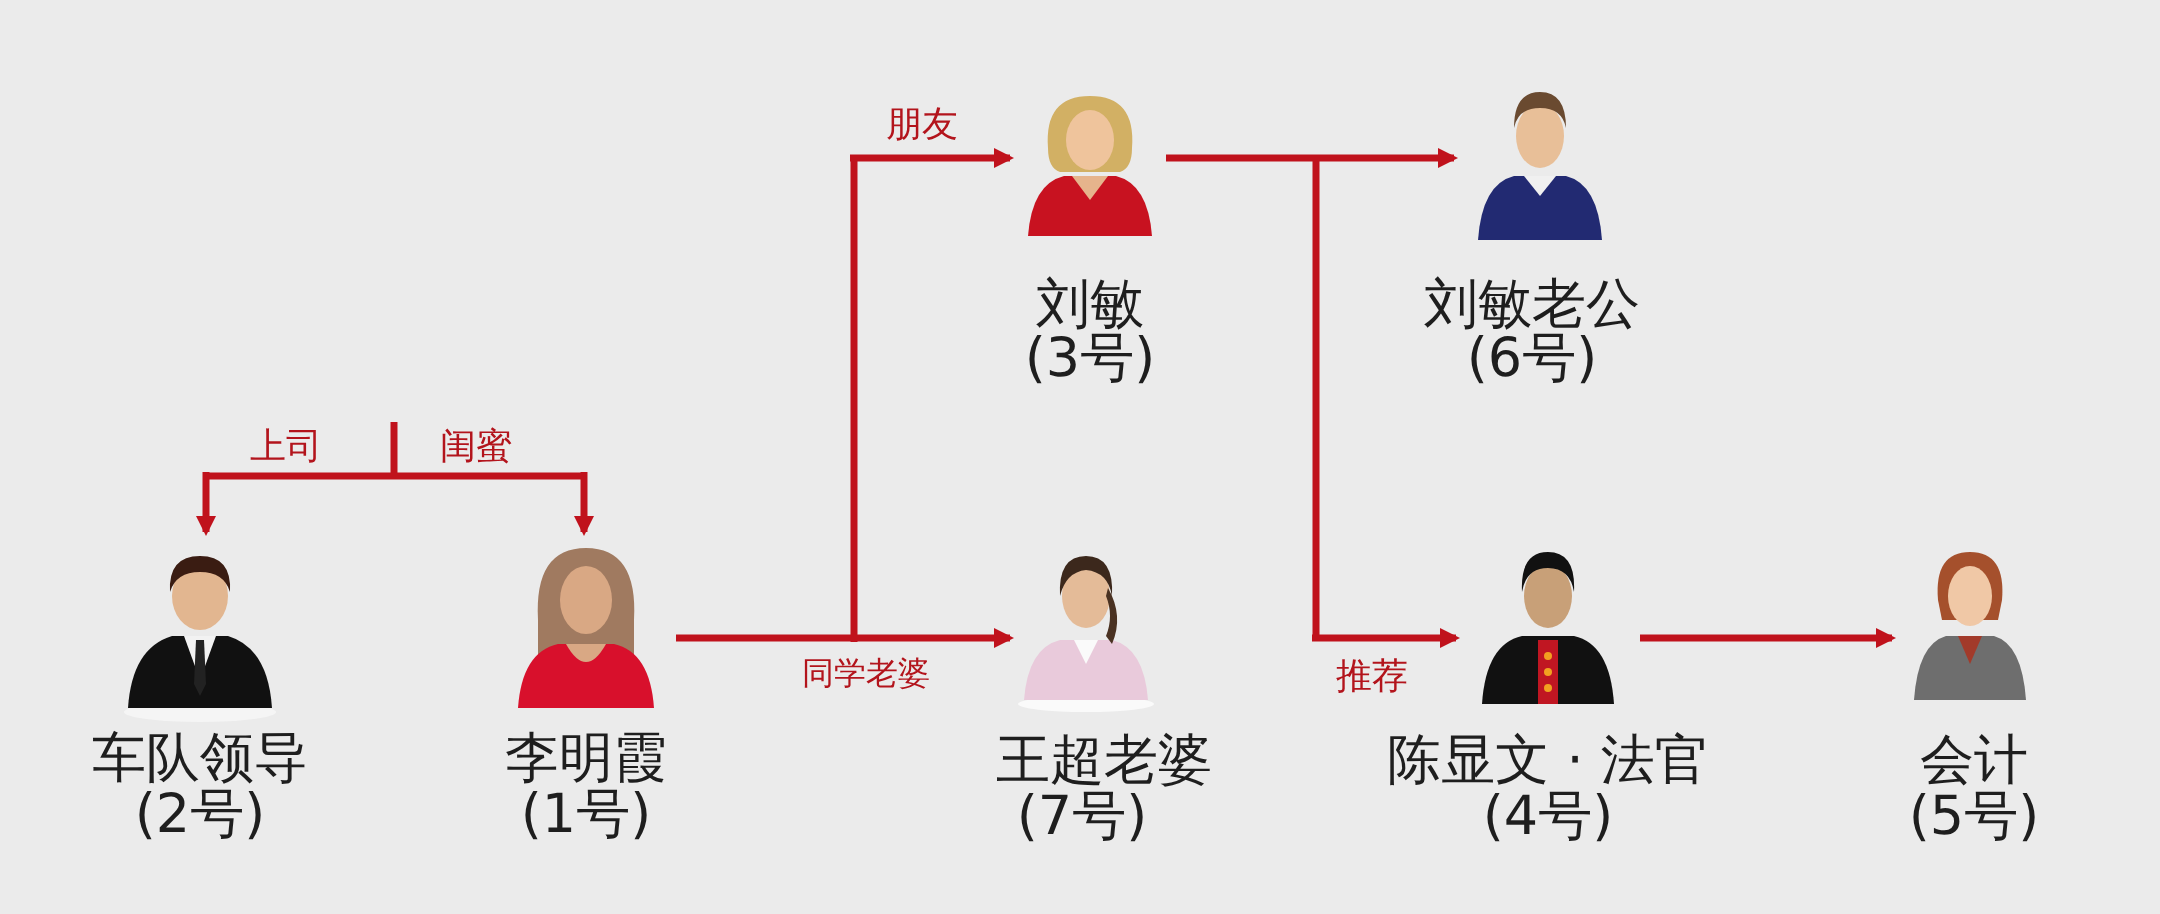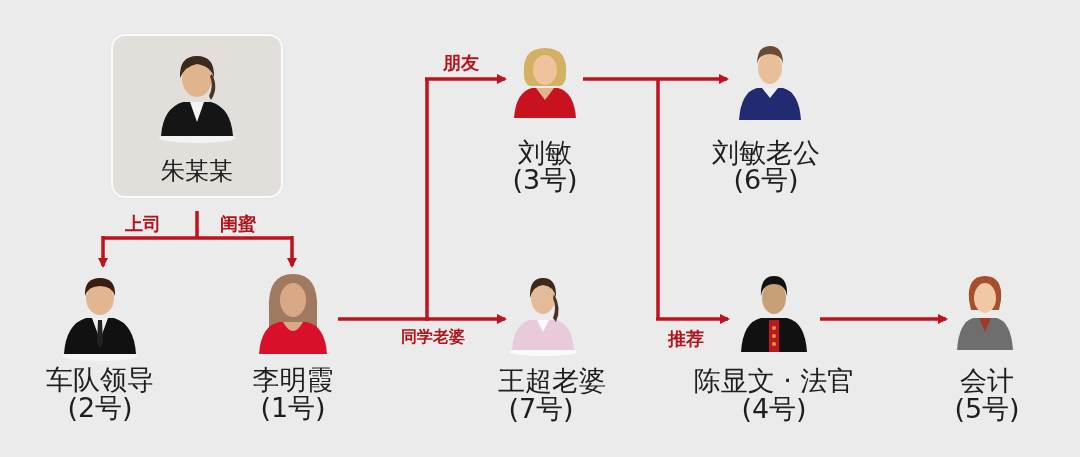--- a/index.html
+++ b/index.html
@@ -2,21 +2,21 @@
 <html><head>
 <meta charset="utf-8">
 <style>
   html,body{margin:0;padding:0;}
   body{width:1080px;height:457px;background:#ebebeb;position:relative;overflow:hidden;font-family:"DejaVu Sans","Liberation Sans",sans-serif;}
   .canvas{position:absolute;left:0;top:0;width:1080px;height:457px;}
   svg.lines{position:absolute;left:0;top:0;}
   .card{position:absolute;left:111px;top:34px;width:168px;height:160px;background:#e2dfdb;border:2px solid #fafafa;border-radius:14px;box-shadow:0 0 2px rgba(0,0,0,0.08);}
   .avatar{position:absolute;}
   .name{position:absolute;width:200px;text-align:center;color:#1e1e1e;font-size:27px;line-height:26px;}
-  .rel{position:absolute;color:#b3141c;font-weight:bold;font-size:18px;line-height:20px;white-space:nowrap;}
+  .rel{position:absolute;color:#b3141c;font-weight:normal;font-size:18px;line-height:20px;white-space:nowrap;}
 </style>
 </head>
 <body>
 
 <div class="canvas">
 
   <svg class="lines" width="1080" height="457">
     <defs>
       <marker id="ah" markerWidth="10" markerHeight="10" refX="8" refY="5" orient="auto" markerUnits="userSpaceOnUse">
         <path d="M0,0 L10,5 L0,10 z" fill="#c0121c"></path>
@@ -34,31 +34,20 @@
       <line x1="425" y1="79" x2="505" y2="79" marker-end="url(#ah)"></line>
 
       <line x1="583" y1="79" x2="727" y2="79" marker-end="url(#ah)"></line>
       <line x1="658" y1="79" x2="658" y2="319"></line>
       <line x1="656" y1="319" x2="728" y2="319" marker-end="url(#ah)"></line>
 
       <line x1="820" y1="319" x2="946" y2="319" marker-end="url(#ah)"></line>
     </g>
   </svg>
 
-  <div class="card">
-    <svg class="avatar" style="left:44px;top:8px" width="80" height="100" viewBox="0 0 80 100">
-      <ellipse cx="40" cy="94" rx="38" ry="5" fill="#f3f3f3"></ellipse>
-      <path d="M4,92 Q6,64 26,58 L54,58 Q74,64 76,92 Z" fill="#151515"></path>
-      <path d="M33,58 L40,78 L47,58 Z" fill="#f4f4f4"></path>
-      <ellipse cx="40" cy="34" rx="15" ry="19" fill="#e0b48d"></ellipse>
-      <path d="M23,34 Q22,12 40,12 Q58,12 57,34 Q54,22 40,20 Q28,22 23,34 Z" fill="#3a2a1e"></path>
-      <path d="M55,30 Q62,44 54,56 L52,52 Q57,42 53,32 Z" fill="#4a3424"></path>
-    </svg>
-    <div class="name" style="left:-16px;top:122px;font-size:24px">朱某某</div>
-  </div>
 
   <div class="rel" style="left:125px;top:214px">上司</div>
   <div class="rel" style="left:220px;top:214px">闺蜜</div>
   <div class="rel" style="left:443px;top:53px">朋友</div>
   <div class="rel" style="left:401px;top:327px;font-size:16px">同学老婆</div>
   <div class="rel" style="left:668px;top:329px">推荐</div>
 
   <div>
     <svg class="avatar" style="left:60px;top:270px" width="80" height="92" viewBox="0 0 80 92">
       <ellipse cx="40" cy="86" rx="38" ry="5" fill="#f5f5f5"></ellipse>

